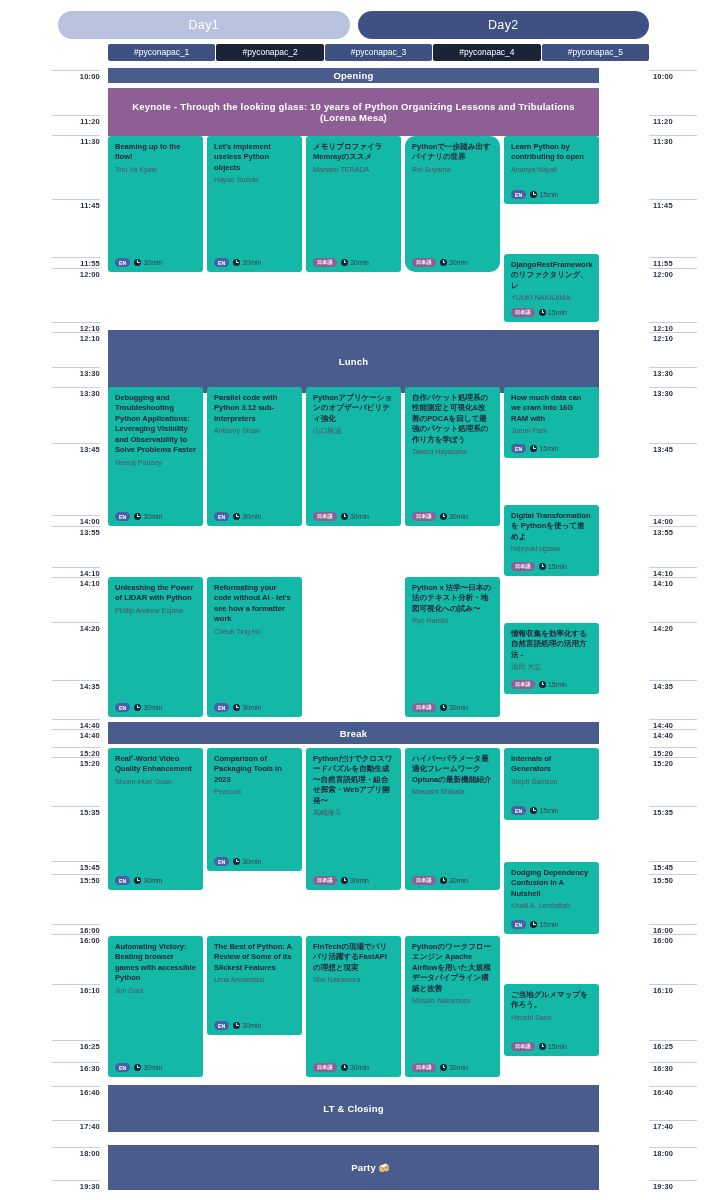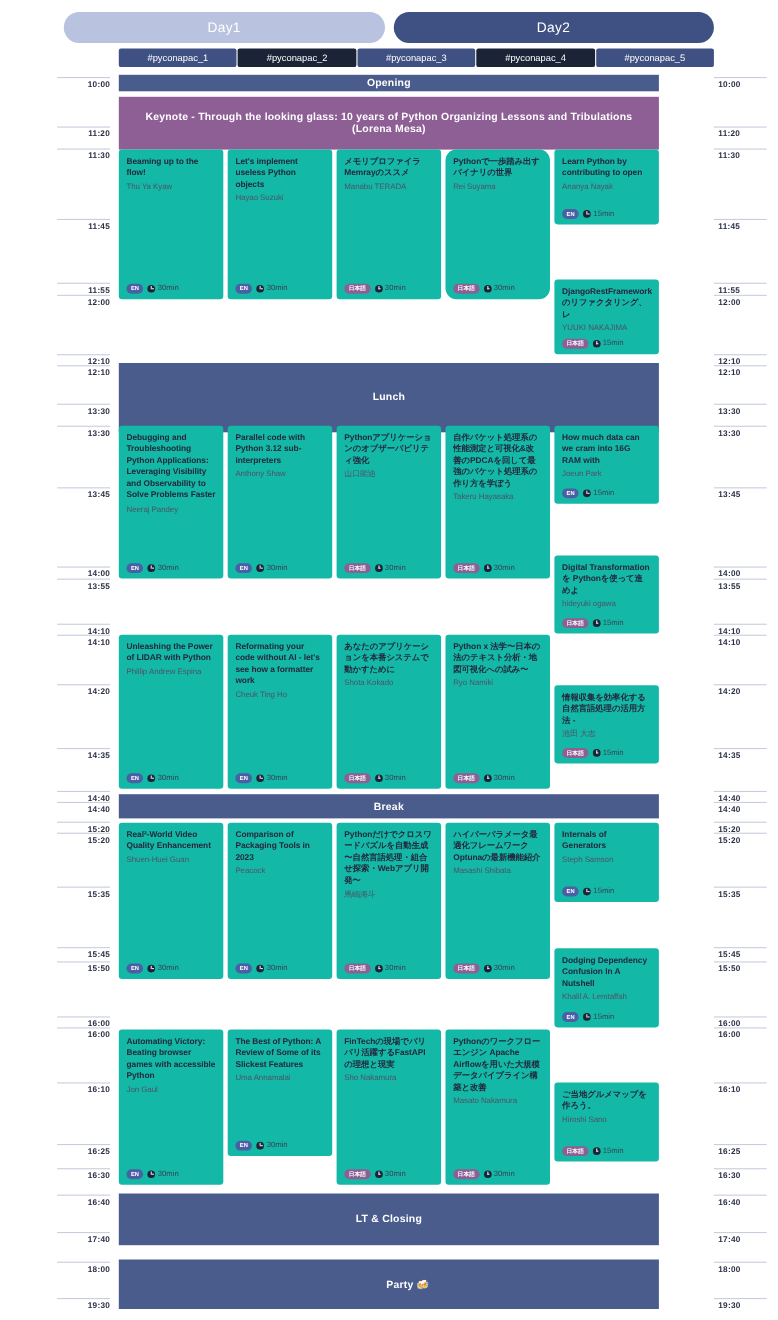--- a/index.html
+++ b/index.html
@@ -432,31 +432,20 @@
       <div class="card-title">Reformating your code without AI - let's see how a formatter work</div>
       <div class="card-speaker">Cheuk Ting Ho</div>
       <div class="card-meta">
         <span class="lang en">EN</span>
         <span class="dur">
           <span class="clock"></span>
           <span>30min</span>
         </span>
       </div>
     </div>
-    <div class="card" style="left: 306px; top: 515px; width: 95px; height: 140px;">
-      <div class="card-title">あなたのアプリケーションを本番システムで動かすために</div>
-      <div class="card-speaker">Shota Kokado</div>
-      <div class="card-meta">
-        <span class="lang ja">日本語</span>
-        <span class="dur">
-          <span class="clock"></span>
-          <span>30min</span>
-        </span>
-      </div>
-    </div>
     <div class="card" style="left: 405px; top: 515px; width: 95px; height: 140px;">
       <div class="card-title">Python x 法学〜日本の法のテキスト分析・地図可視化への試み〜</div>
       <div class="card-speaker">Ryo Namiki</div>
       <div class="card-meta">
         <span class="lang ja">日本語</span>
         <span class="dur">
           <span class="clock"></span>
           <span>30min</span>
         </span>
       </div>
@@ -476,21 +465,21 @@
       <div class="card-title">Real²-World Video Quality Enhancement</div>
       <div class="card-speaker">Shuen-Huei Guan</div>
       <div class="card-meta">
         <span class="lang en">EN</span>
         <span class="dur">
           <span class="clock"></span>
           <span>30min</span>
         </span>
       </div>
     </div>
-    <div class="card" style="left: 207px; top: 686px; width: 95px; height: 142px;">
+    <div class="card" style="left: 207px; top: 686px; width: 95px; height: 123px;">
       <div class="card-title">Comparison of Packaging Tools in 2023</div>
       <div class="card-speaker">Peacock</div>
       <div class="card-meta">
         <span class="lang en">EN</span>
         <span class="dur">
           <span class="clock"></span>
           <span>30min</span>
         </span>
       </div>
     </div>
@@ -542,21 +531,21 @@
       <div class="card-title">Automating Victory: Beating browser games with accessible Python</div>
       <div class="card-speaker">Jon Gaul</div>
       <div class="card-meta">
         <span class="lang en">EN</span>
         <span class="dur">
           <span class="clock"></span>
           <span>30min</span>
         </span>
       </div>
     </div>
-    <div class="card" style="left: 207px; top: 874px; width: 95px; height: 115px;">
+    <div class="card" style="left: 207px; top: 874px; width: 95px; height: 99px;">
       <div class="card-title">The Best of Python: A Review of Some of its Slickest Features</div>
       <div class="card-speaker">Uma Annamalai</div>
       <div class="card-meta">
         <span class="lang en">EN</span>
         <span class="dur">
           <span class="clock"></span>
           <span>30min</span>
         </span>
       </div>
     </div>

